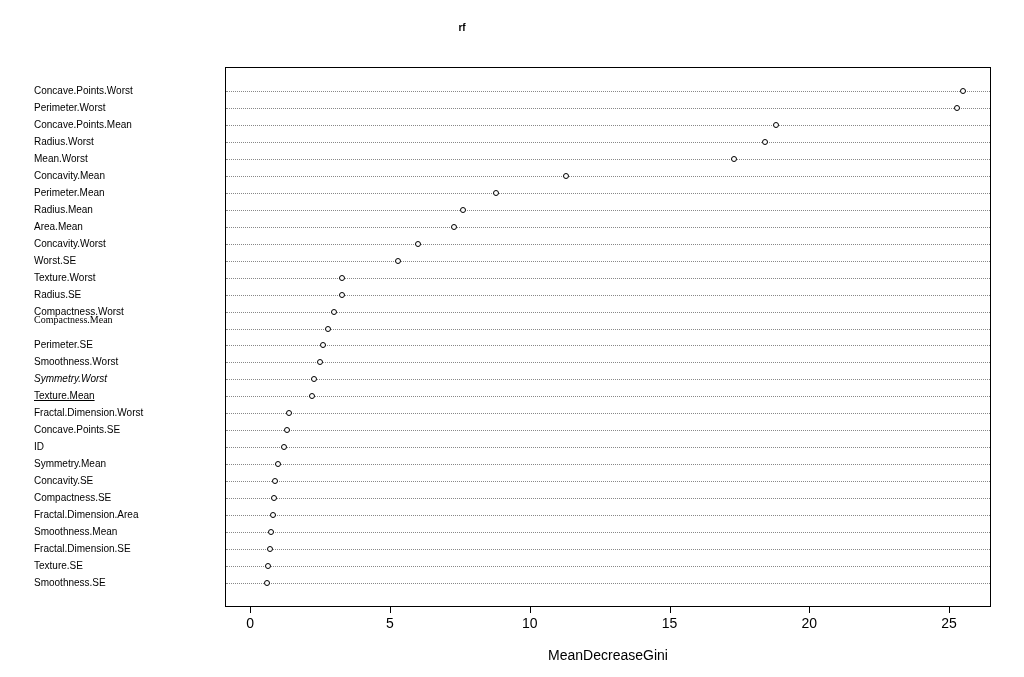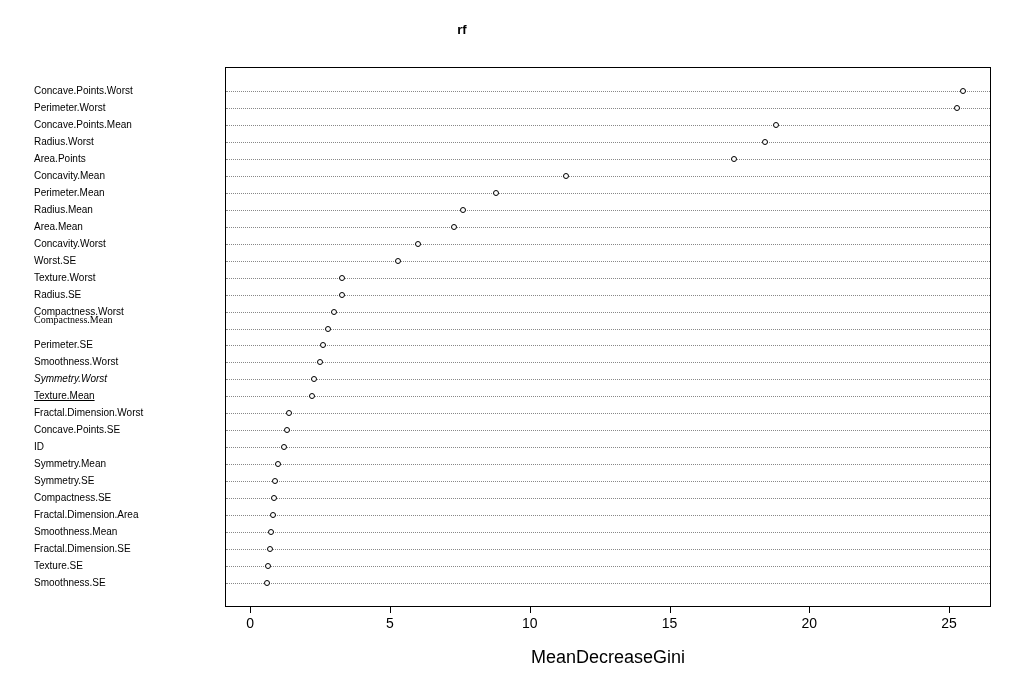--- a/index.html
+++ b/index.html
@@ -12,38 +12,38 @@
     color: #000;
     overflow: hidden;
   }
   .title {
     position: absolute;
     top: 22px;
     left: 0;
     width: 924px;
     text-align: center;
     font-weight: bold;
-    font-size: 13px;
+    font-size: 10px;
   }
   .plot-frame {
     position: absolute;
     left: 225px;
     top: 67px;
     width: 766px;
     height: 540px;
     border: 1px solid #000;
     box-sizing: border-box;
   }
   .xlabel {
     position: absolute;
     top: 647px;
     left: 225px;
     width: 766px;
     text-align: center;
-    font-size: 18px;
+    font-size: 14px;
   }
   .ylabels {
     position: absolute;
     left: 34px;
     top: 67px;
     width: 190px;
     height: 540px;
   }
   .ylabel {
     position: absolute;
@@ -96,40 +96,40 @@
 </head>
 <body>
 
 <div class="title">rf</div>
 <div class="plot-frame"></div>
 <div class="ylabels">
     <div class="ylabel" style="top: 17px;">Concave.Points.Worst</div>
     <div class="ylabel" style="top: 33.9655px;">Perimeter.Worst</div>
     <div class="ylabel" style="top: 50.931px;">Concave.Points.Mean</div>
     <div class="ylabel" style="top: 67.8966px;">Radius.Worst</div>
-    <div class="ylabel" style="top: 84.8621px;">Area.Points</div>
+    <div class="ylabel" style="top: 84.8621px;">Mean.Worst</div>
     <div class="ylabel" style="top: 101.828px;">Concavity.Mean</div>
     <div class="ylabel" style="top: 118.793px;">Perimeter.Mean</div>
     <div class="ylabel" style="top: 135.759px;">Radius.Mean</div>
     <div class="ylabel" style="top: 152.724px;">Area.Mean</div>
     <div class="ylabel" style="top: 169.69px;">Concavity.Worst</div>
     <div class="ylabel" style="top: 186.655px;">Worst.SE</div>
     <div class="ylabel" style="top: 203.621px;">Texture.Worst</div>
     <div class="ylabel" style="top: 220.586px;">Radius.SE</div>
     <div class="ylabel" style="top: 237.552px;">Compactness.Worst</div>
     <div class="ylabel" style="top: 246px; font-family: Liberation Serif, serif;">Compactness.Mean</div>
     <div class="ylabel" style="top: 271.483px;">Perimeter.SE</div>
     <div class="ylabel" style="top: 288.448px;">Smoothness.Worst</div>
     <div class="ylabel" style="top: 305.414px; font-style: italic;">Symmetry.Worst</div>
     <div class="ylabel" style="top: 322.379px; text-decoration: underline;">Texture.Mean</div>
     <div class="ylabel" style="top: 339.345px;">Fractal.Dimension.Worst</div>
     <div class="ylabel" style="top: 356.31px;">Concave.Points.SE</div>
     <div class="ylabel" style="top: 373.276px;">ID</div>
     <div class="ylabel" style="top: 390.241px;">Symmetry.Mean</div>
-    <div class="ylabel" style="top: 407.207px;">Symmetry.SE</div>
+    <div class="ylabel" style="top: 407.207px;">Concavity.SE</div>
     <div class="ylabel" style="top: 424.172px;">Compactness.SE</div>
     <div class="ylabel" style="top: 441.138px;">Fractal.Dimension.Area</div>
     <div class="ylabel" style="top: 458.103px;">Smoothness.Mean</div>
     <div class="ylabel" style="top: 475.069px;">Fractal.Dimension.SE</div>
     <div class="ylabel" style="top: 492.034px;">Texture.SE</div>
     <div class="ylabel" style="top: 509px;">Smoothness.SE</div>
   </div>
 <div class="gridlines">
     <div class="gridline" style="top: 24px;"></div>
     <div class="gridline" style="top: 40.9655px;"></div>

